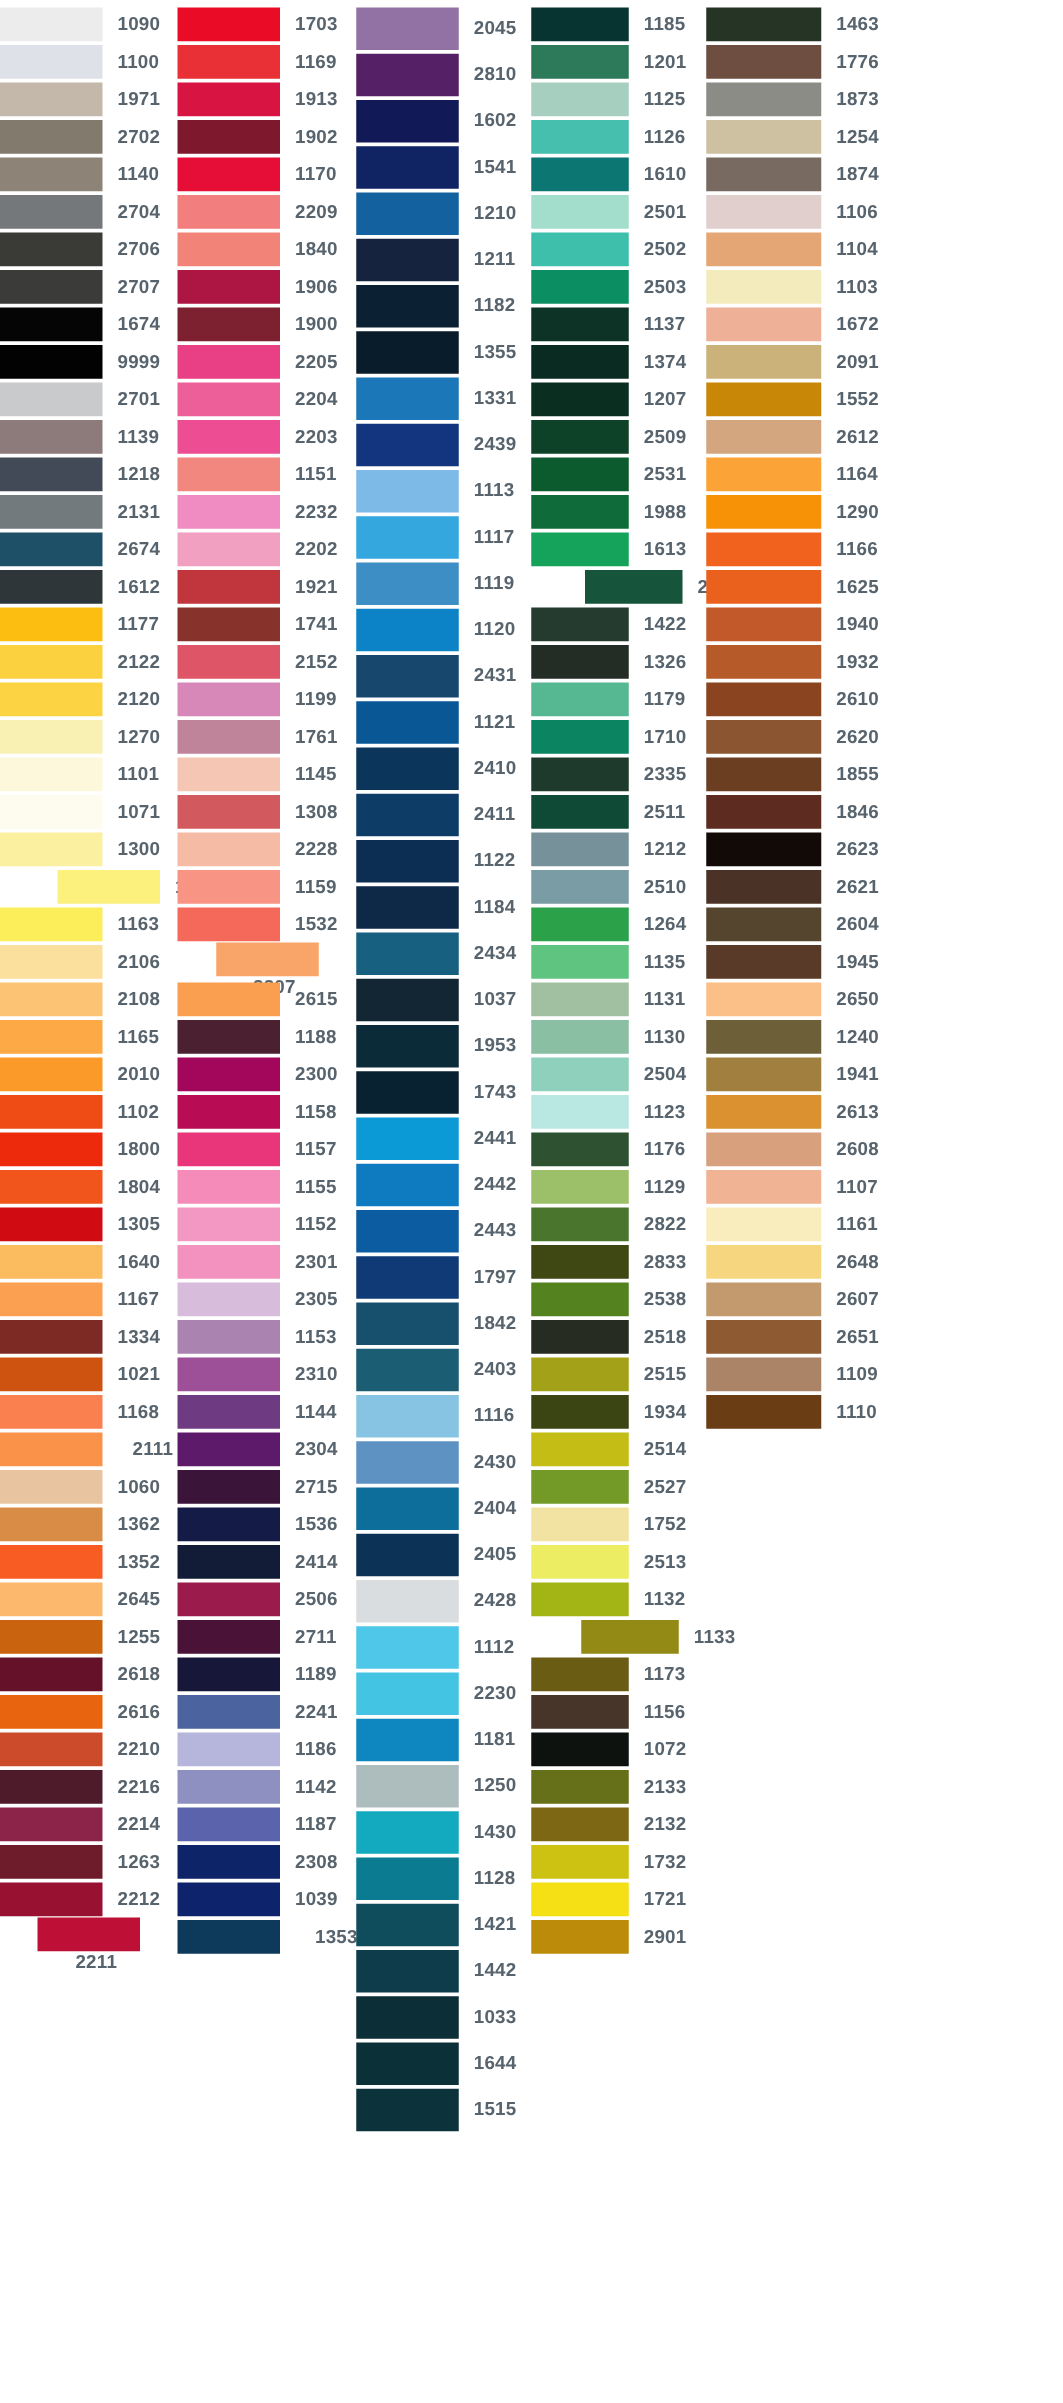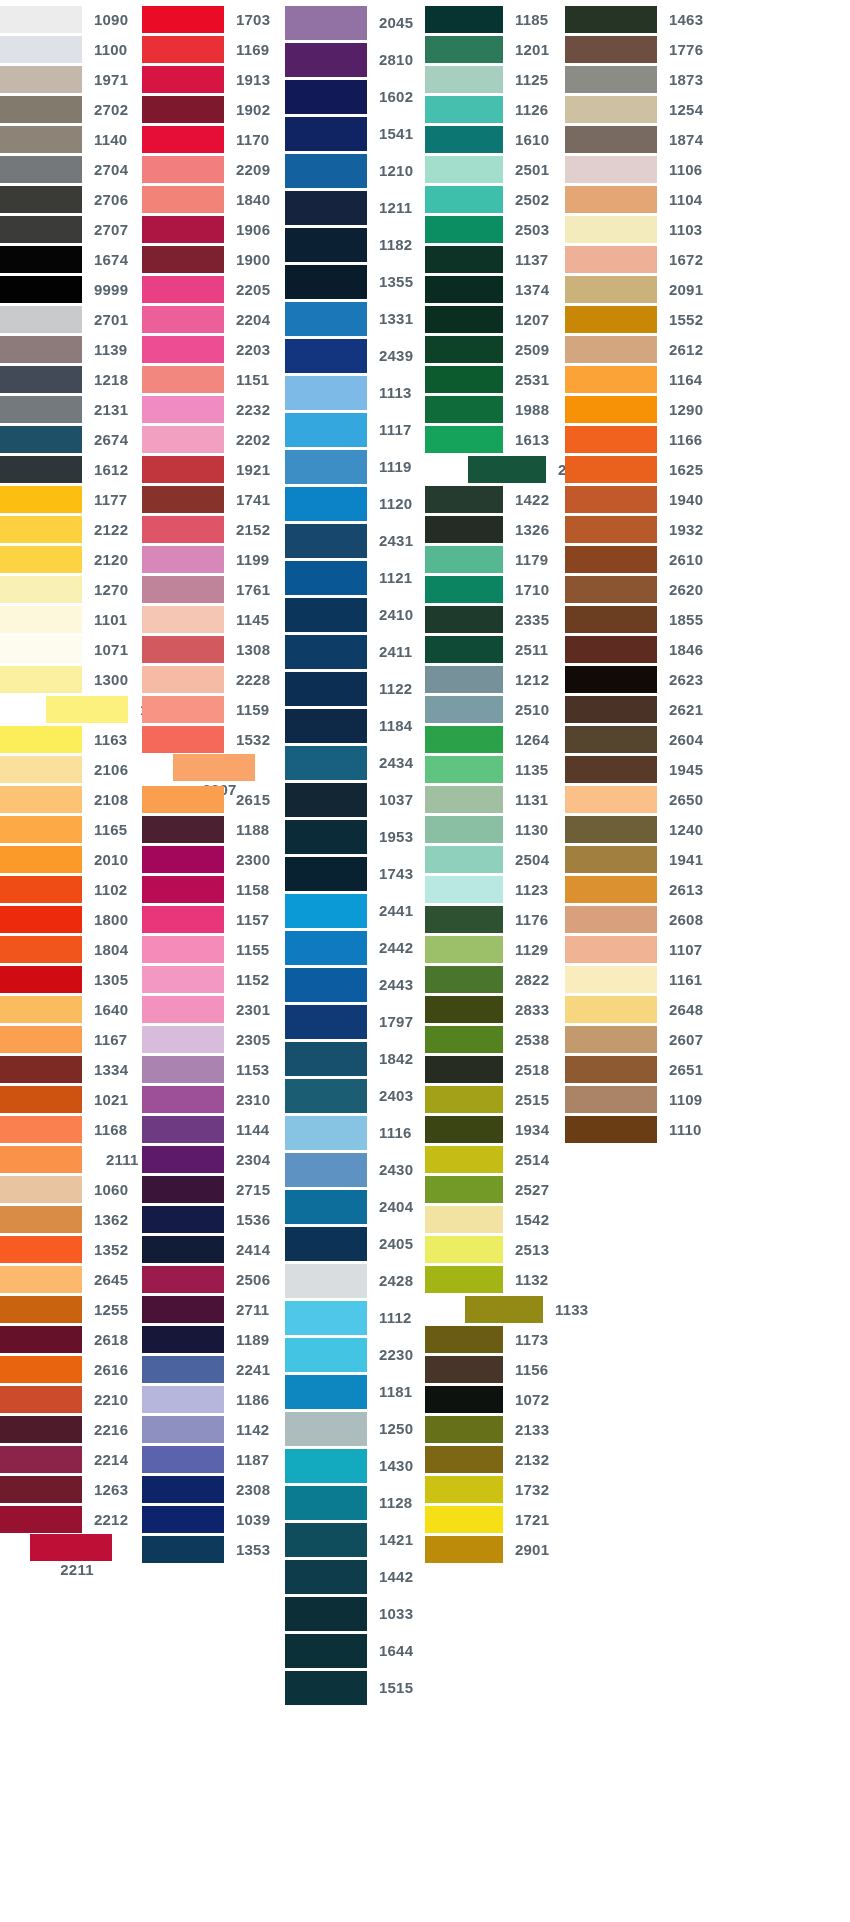--- a/index.html
+++ b/index.html
@@ -460,21 +460,21 @@
         <div class="code">1187</div>
       </div>
       <div class="row" style="height: 30px;">
         <div class="swatch" title="2308" style="width: 82px; height: 27px; background: rgb(13, 36, 105);"></div>
         <div class="code">2308</div>
       </div>
       <div class="row" style="height: 30px;">
         <div class="swatch" title="1039" style="width: 82px; height: 27px; background: rgb(13, 36, 109);"></div>
         <div class="code">1039</div>
       </div>
-      <div class="row" style="height: 30px;">
+      <div class="row" style="height: 30px; gap: 16px;">
         <div class="swatch" title="1353" style="width: 82px; height: 27px; background: rgb(13, 58, 91);"></div>
         <div class="code">1353</div>
       </div>
     </div>
     <div class="column" style="width: 140px;">
       <div class="row" style="height: 37px;">
         <div class="swatch" title="2045" style="width: 82px; height: 34px; background: rgb(146, 114, 164);"></div>
         <div class="code">2045</div>
       </div>
       <div class="row" style="height: 37px;">
@@ -814,21 +814,21 @@
       <div class="row" style="height: 30px;">
         <div class="swatch" title="2514" style="width: 78px; height: 27px; background: rgb(195, 189, 21);"></div>
         <div class="code">2514</div>
       </div>
       <div class="row" style="height: 30px;">
         <div class="swatch" title="2527" style="width: 78px; height: 27px; background: rgb(115, 154, 38);"></div>
         <div class="code">2527</div>
       </div>
       <div class="row" style="height: 30px;">
         <div class="swatch" title="1124" style="width: 78px; height: 27px; background: rgb(243, 227, 162);"></div>
-        <div class="code">1542</div>
+        <div class="code">1752</div>
       </div>
       <div class="row" style="height: 30px;">
         <div class="swatch" title="2513" style="width: 78px; height: 27px; background: rgb(237, 237, 99);"></div>
         <div class="code">2513</div>
       </div>
       <div class="row" style="height: 30px;">
         <div class="swatch" title="1132" style="width: 78px; height: 27px; background: rgb(162, 181, 21);"></div>
         <div class="code">1132</div>
       </div>
       <div class="row" style="height: 30px; padding-left: 40px;">

